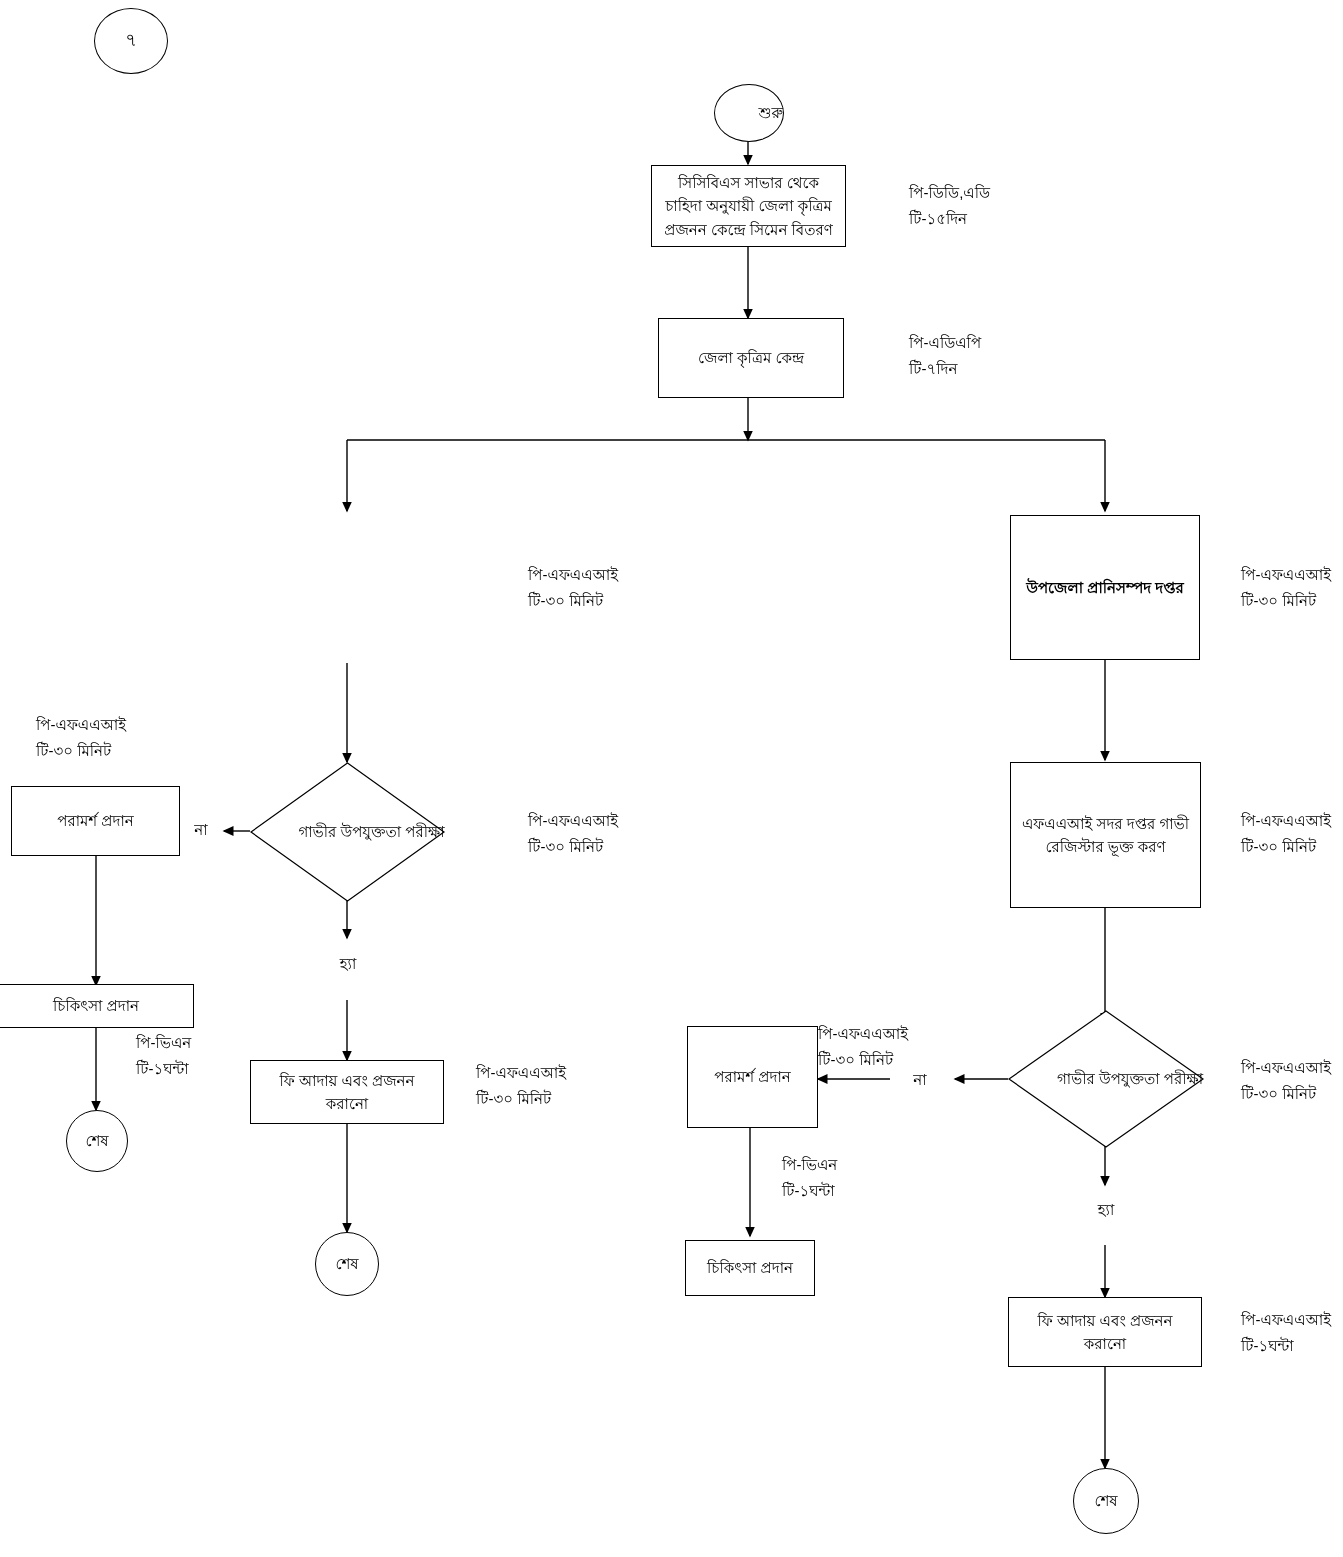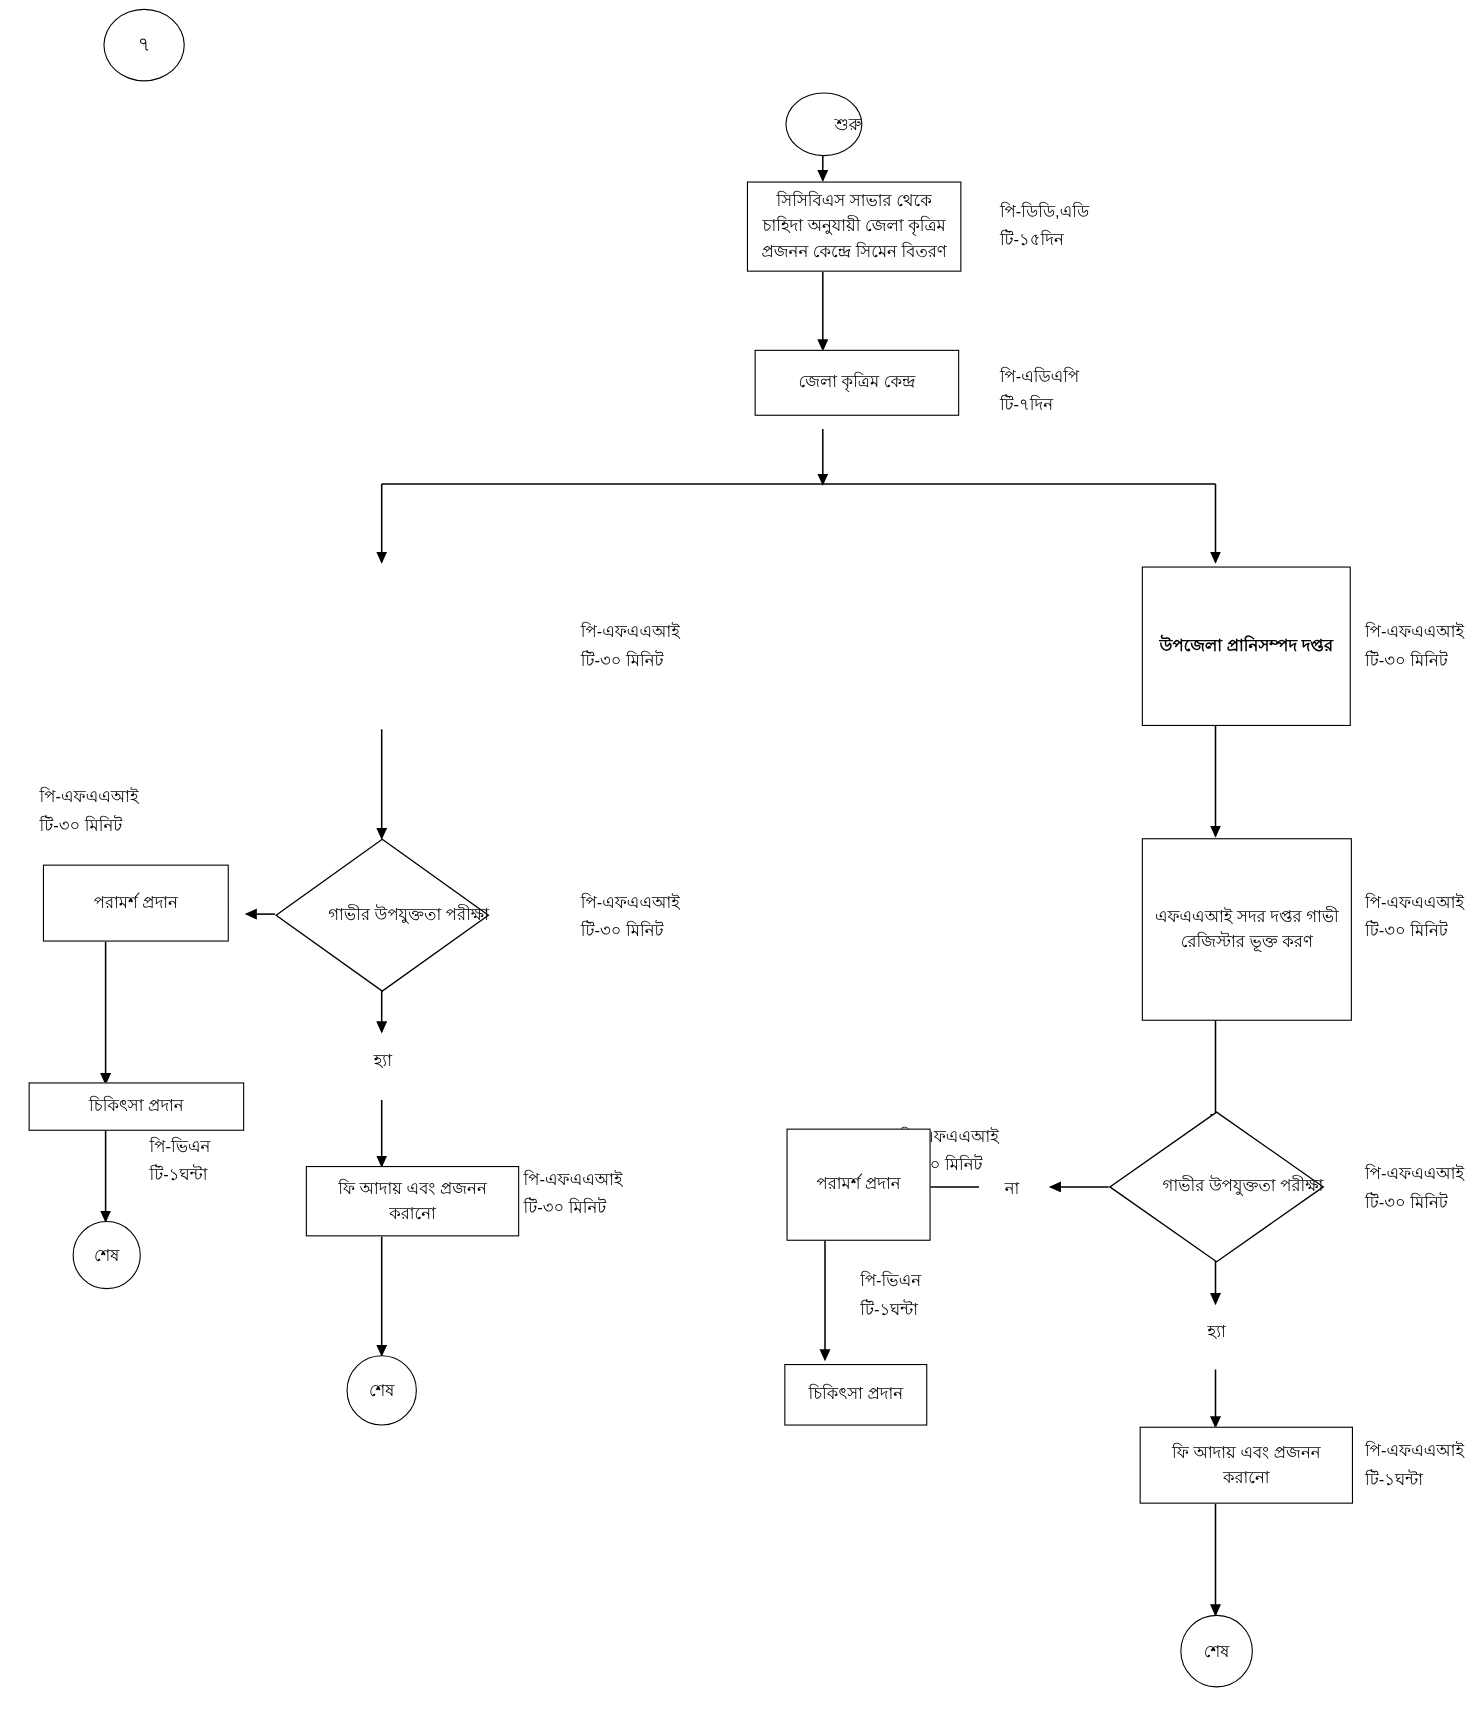--- a/index.html
+++ b/index.html
@@ -23,21 +23,20 @@
     border: 1px solid #000000;
     background: #ffffff;
     display: flex;
     align-items: center;
     justify-content: center;
     text-align: center;
     line-height: 1.55;
     font-size: 15px;
     color: #000000;
     padding: 2px 6px;
-    margin-left: 28px;
   }
   .term {
     position: absolute;
     box-sizing: border-box;
     border: 1px solid #000000;
     border-radius: 50%;
     background: #ffffff;
     display: flex;
     align-items: center;
     justify-content: center;
@@ -156,21 +155,21 @@
   <div class="term" style="left:714px; top:84px; width:70px; height:58px;justify-content:flex-end;">
     <span>শুরু</span>
   </div>
 
   <div class="node" style="left:651px; top:165px; width:195px; height:82px;">
     <span>সিসিবিএস সাভার থেকে চাহিদা অনুযায়ী জেলা কৃত্রিম প্রজনন কেন্দ্রে সিমেন বিতরণ</span>
   </div>
   <div class="ann" style="left:909px; top:180px; width:180px;">পি-ডিডি,এডি
 টি-১৫দিন</div>
 
-  <div class="node" style="left:658px; top:318px; width:186px; height:60px;">
+  <div class="node" style="left:658px; top:318px; width:186px; height:80px;">
     <span>জেলা কৃত্রিম কেন্দ্র</span>
   </div>
   <div class="ann" style="left:909px; top:330px; width:180px;">পি-এডিএপি
 টি-৭দিন</div>
 
   <div class="ann" style="left:528px; top:562px; width:180px;">পি-এফএএআই
 টি-৩০ মিনিট</div>
 
   <div class="node" style="left:1010px; top:515px; width:190px; height:145px;font-weight:bold;">
     <span>উপজেলা প্রানিসম্পদ দপ্তর</span>
@@ -208,21 +207,21 @@
   <div class="node" style="left:250px; top:1060px; width:194px; height:64px;">
     <span>ফি আদায় এবং প্রজনন করানো</span>
   </div>
   <div class="ann" style="left:476px; top:1060px; width:180px;">পি-এফএএআই
 টি-৩০ মিনিট</div>
 
   <div class="term" style="left:315px; top:1232px; width:64px; height:64px;">
     <span>শেষ</span>
   </div>
 
-  <div class="node" style="left:1010px; top:762px; width:191px; height:166px;">
+  <div class="node" style="left:1010px; top:762px; width:191px; height:146px;">
     <span>এফএএআই সদর দপ্তর গাভী রেজিস্টার ভূক্ত করণ</span>
   </div>
   <div class="ann" style="left:1241px; top:808px; width:180px;">পি-এফএএআই
 টি-৩০ মিনিট</div>
 
   <div class="diamond-wrap" style="left:1008px; top:1010px; width:196px; height:138px;">
     <svg width="196" height="138" viewBox="0 0 196 138" xmlns="http://www.w3.org/2000/svg">
       <polygon points="98,1 195,69 98,137 1,69" fill="#ffffff" stroke="#000000" stroke-width="1.2"></polygon>
     </svg>
     <div class="diamond-label" style="padding:0 24px;">গাভীর উপযুক্ততা পরীক্ষা</div>

